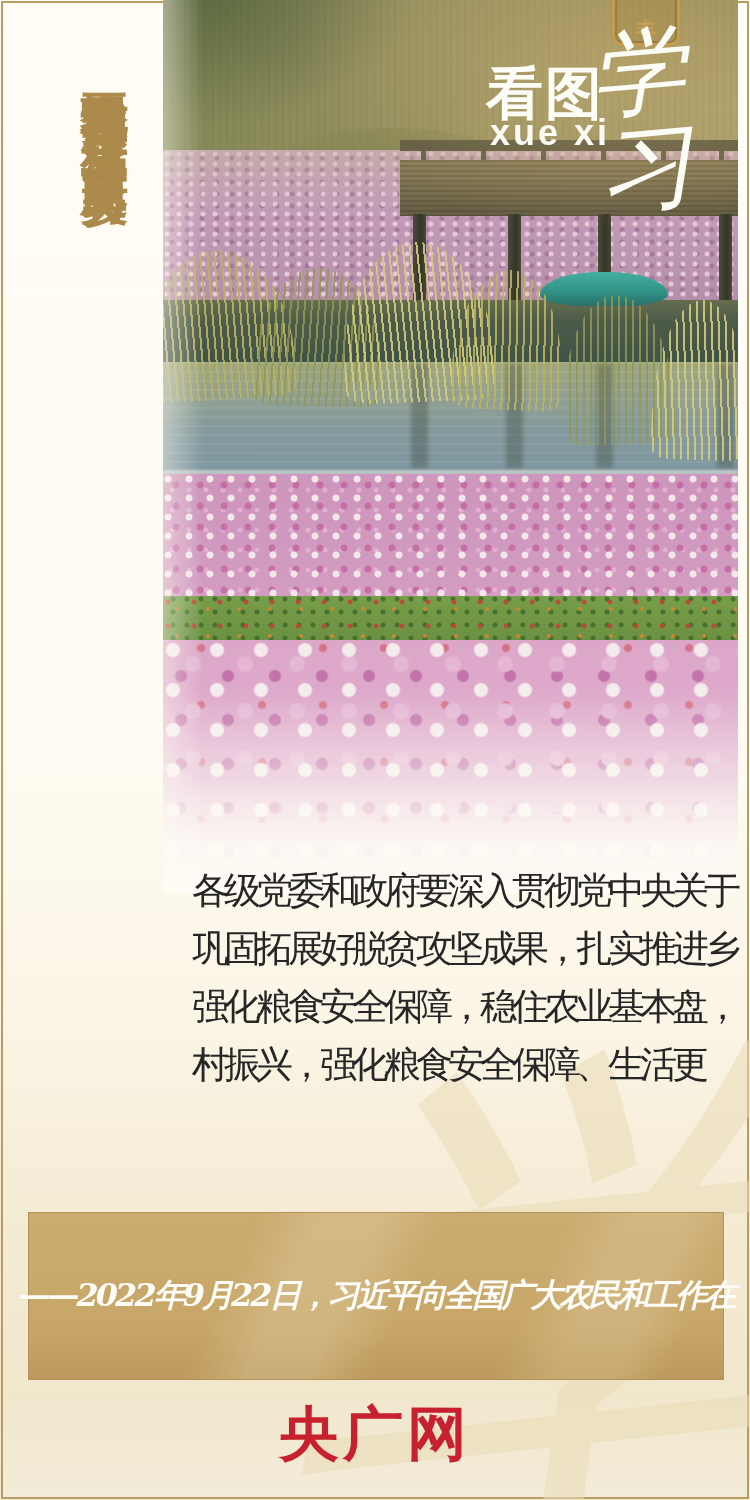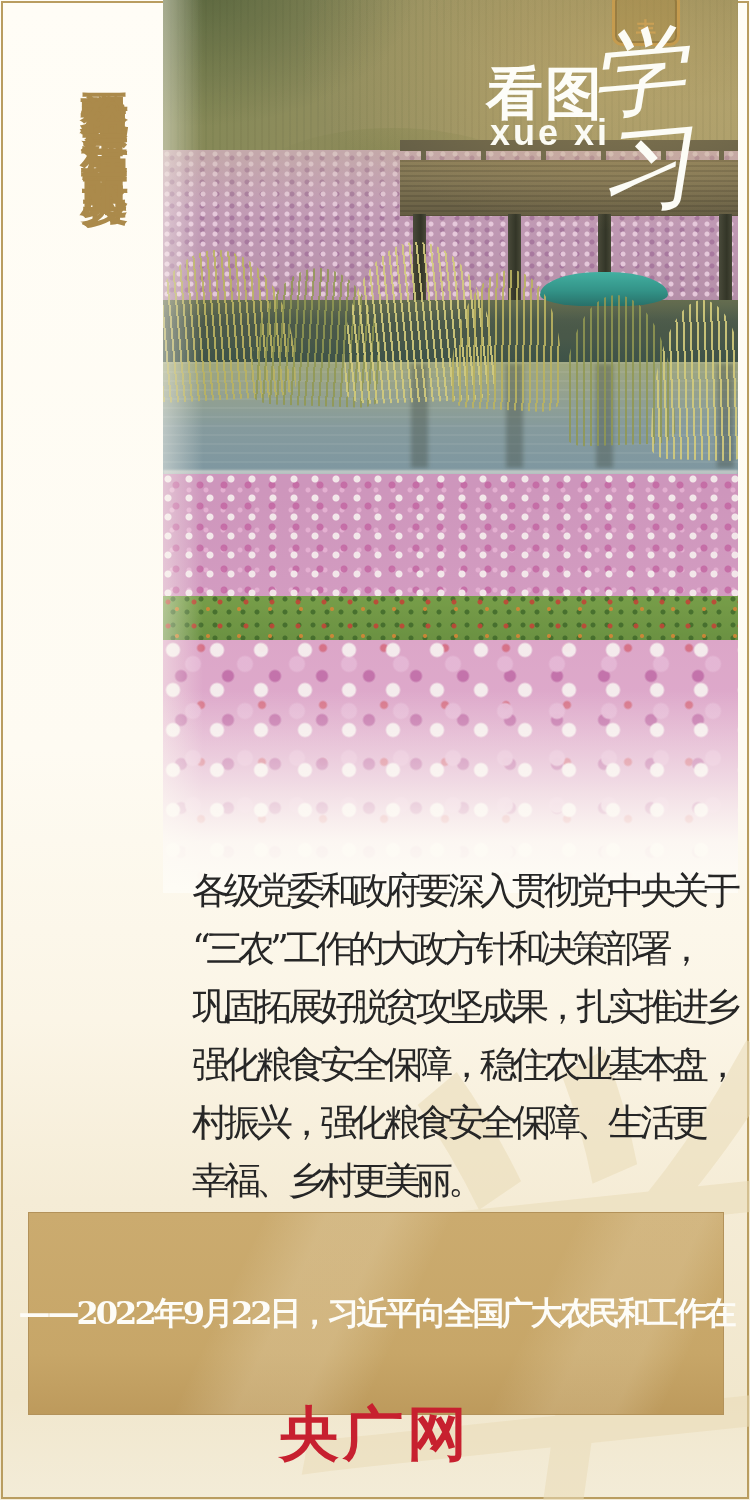--- a/index.html
+++ b/index.html
@@ -103,26 +103,26 @@
   .logo-seal{position:absolute;left:612px;top:-8px;z-index:5;width:62px;height:48px;
     border:3px solid #c59b4e;border-radius:10px;background:rgba(170,128,52,.28);
     display:flex;align-items:flex-end;justify-content:center;box-shadow:inset 0 0 0 2px rgba(120,85,30,.35);}
   .logo-seal span{font-size:20px;color:#caa055;font-weight:bold;line-height:1.4;}
   
   .quote{position:absolute;left:192px;top:862px;width:548px;z-index:6;
     font-family:"DejaVu Serif","Liberation Serif",serif;color:#262626;
     font-size:37px;line-height:58px;letter-spacing:-5px;}
   .quote div{white-space:nowrap;}
   
-  .attribution{position:absolute;left:28px;top:1212px;width:696px;height:203px;z-index:6;
+  .attribution{position:absolute;left:28px;top:1212px;width:696px;height:168px;z-index:6;
     background:
       linear-gradient(115deg, rgba(255,255,255,0) 0 30%, rgba(255,250,235,.18) 38% 46%, rgba(255,255,255,0) 54% 70%, rgba(255,250,235,.15) 78% 86%, rgba(255,255,255,0) 92%),
       linear-gradient(180deg,#cbab6f 0%,#c7a668 70%,#bd9a5c 100%);
     border:1px solid #b3925a;box-sizing:border-box;
-    display:flex;flex-direction:column;justify-content:center;align-items:center;gap:8px;}
+    display:flex;flex-direction:column;justify-content:center;align-items:center;gap:8px;font-style:italic;}
   .attribution div{font-family:"DejaVu Serif","Liberation Serif",serif;font-weight:bold;color:#fdfcf7;
     font-size:32px;letter-spacing:-3px;white-space:nowrap;}
   
   .footer-brand{position:absolute;left:0;top:1394px;width:750px;text-align:center;z-index:6;
     font-family:"Liberation Sans","DejaVu Sans",sans-serif;font-weight:bold;
     font-size:60px;color:#c7202f;letter-spacing:4px;transform:scaleY(.98);}
 </style>
 </head>
 <body>
 
@@ -178,25 +178,23 @@
 
   <div class="logo-seal">
       <span>丰</span>
     </div>
   <div class="logo-main">看图</div>
   <div class="logo-script">学习</div>
   <div class="logo-pinyin">xue xi</div>
 
   <div class="quote">
     <div>各级党委和政府要深入贯彻党中央关于</div>
-    <div>“三农”工作的大政方针和决策部署，</div>
     <div>巩固拓展好脱贫攻坚成果，扎实推进乡</div>
     <div>强化粮食安全保障，稳住农业基本盘，</div>
     <div>村振兴，强化粮食安全保障、生活更</div>
-    <div>幸福、乡村更美丽。</div>
   </div>
 
   <div class="attribution">
     <div>——2022年9月22日，习近平向全国广大农民和工作在</div>
   </div>
 
   <div class="footer-brand">央广网</div>
 
 </div>
 

